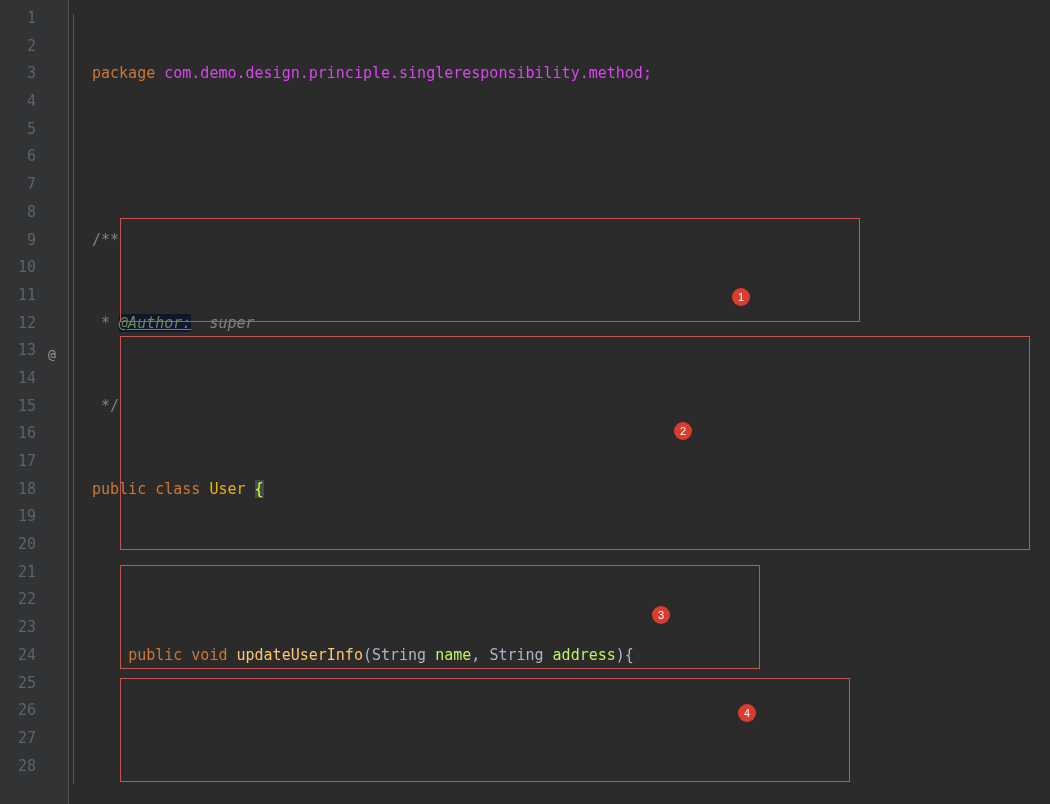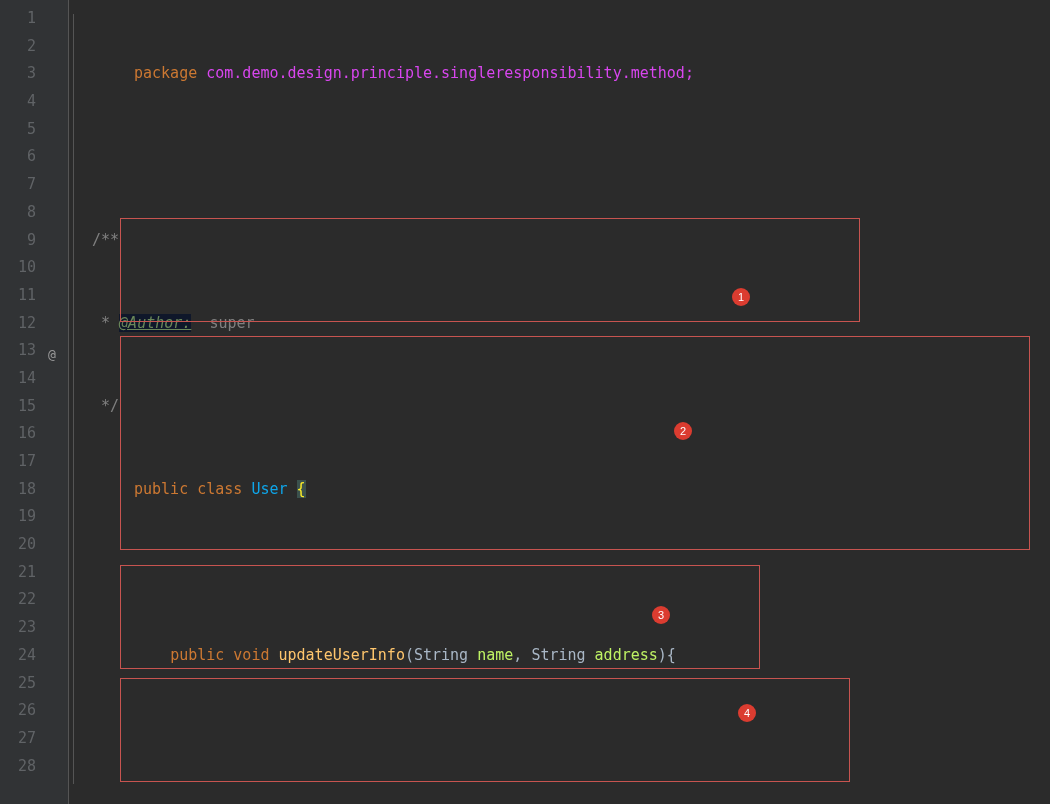--- a/index.html
+++ b/index.html
@@ -56,25 +56,25 @@
   }
   .code {
     flex: 1;
     padding-top: 5px;
     position: relative;
     white-space: pre;
   }
   .code .line { height: 27.7px; padding-left: 10px; }
 
   
-  .kw   { color: #cc7832; margin-left: 42px; }
-  .cls  { color: #0ea5e9; }
+  .kw   { color: #cc7832; }
+  .cls  { color: #eab308; }
   .fn   { color: #ffc66d; margin-top: 12px; }
   .cmt  { color: #808080; }
-  .cmt-it { color: #808080; }
+  .cmt-it { color: #808080; font-style: italic; }
   .tag  { color: #6a8759; background: #0f172a; font-style: italic; text-decoration: underline; }
   .param{ color: #bef264; }
   .brace-hl { background: #3b514d; color: #ffef28; }
   .pkg  { color: #d946ef; }
 
   
   .box {
     position: absolute;
     border: 1px solid #c75450;
     pointer-events: none;

